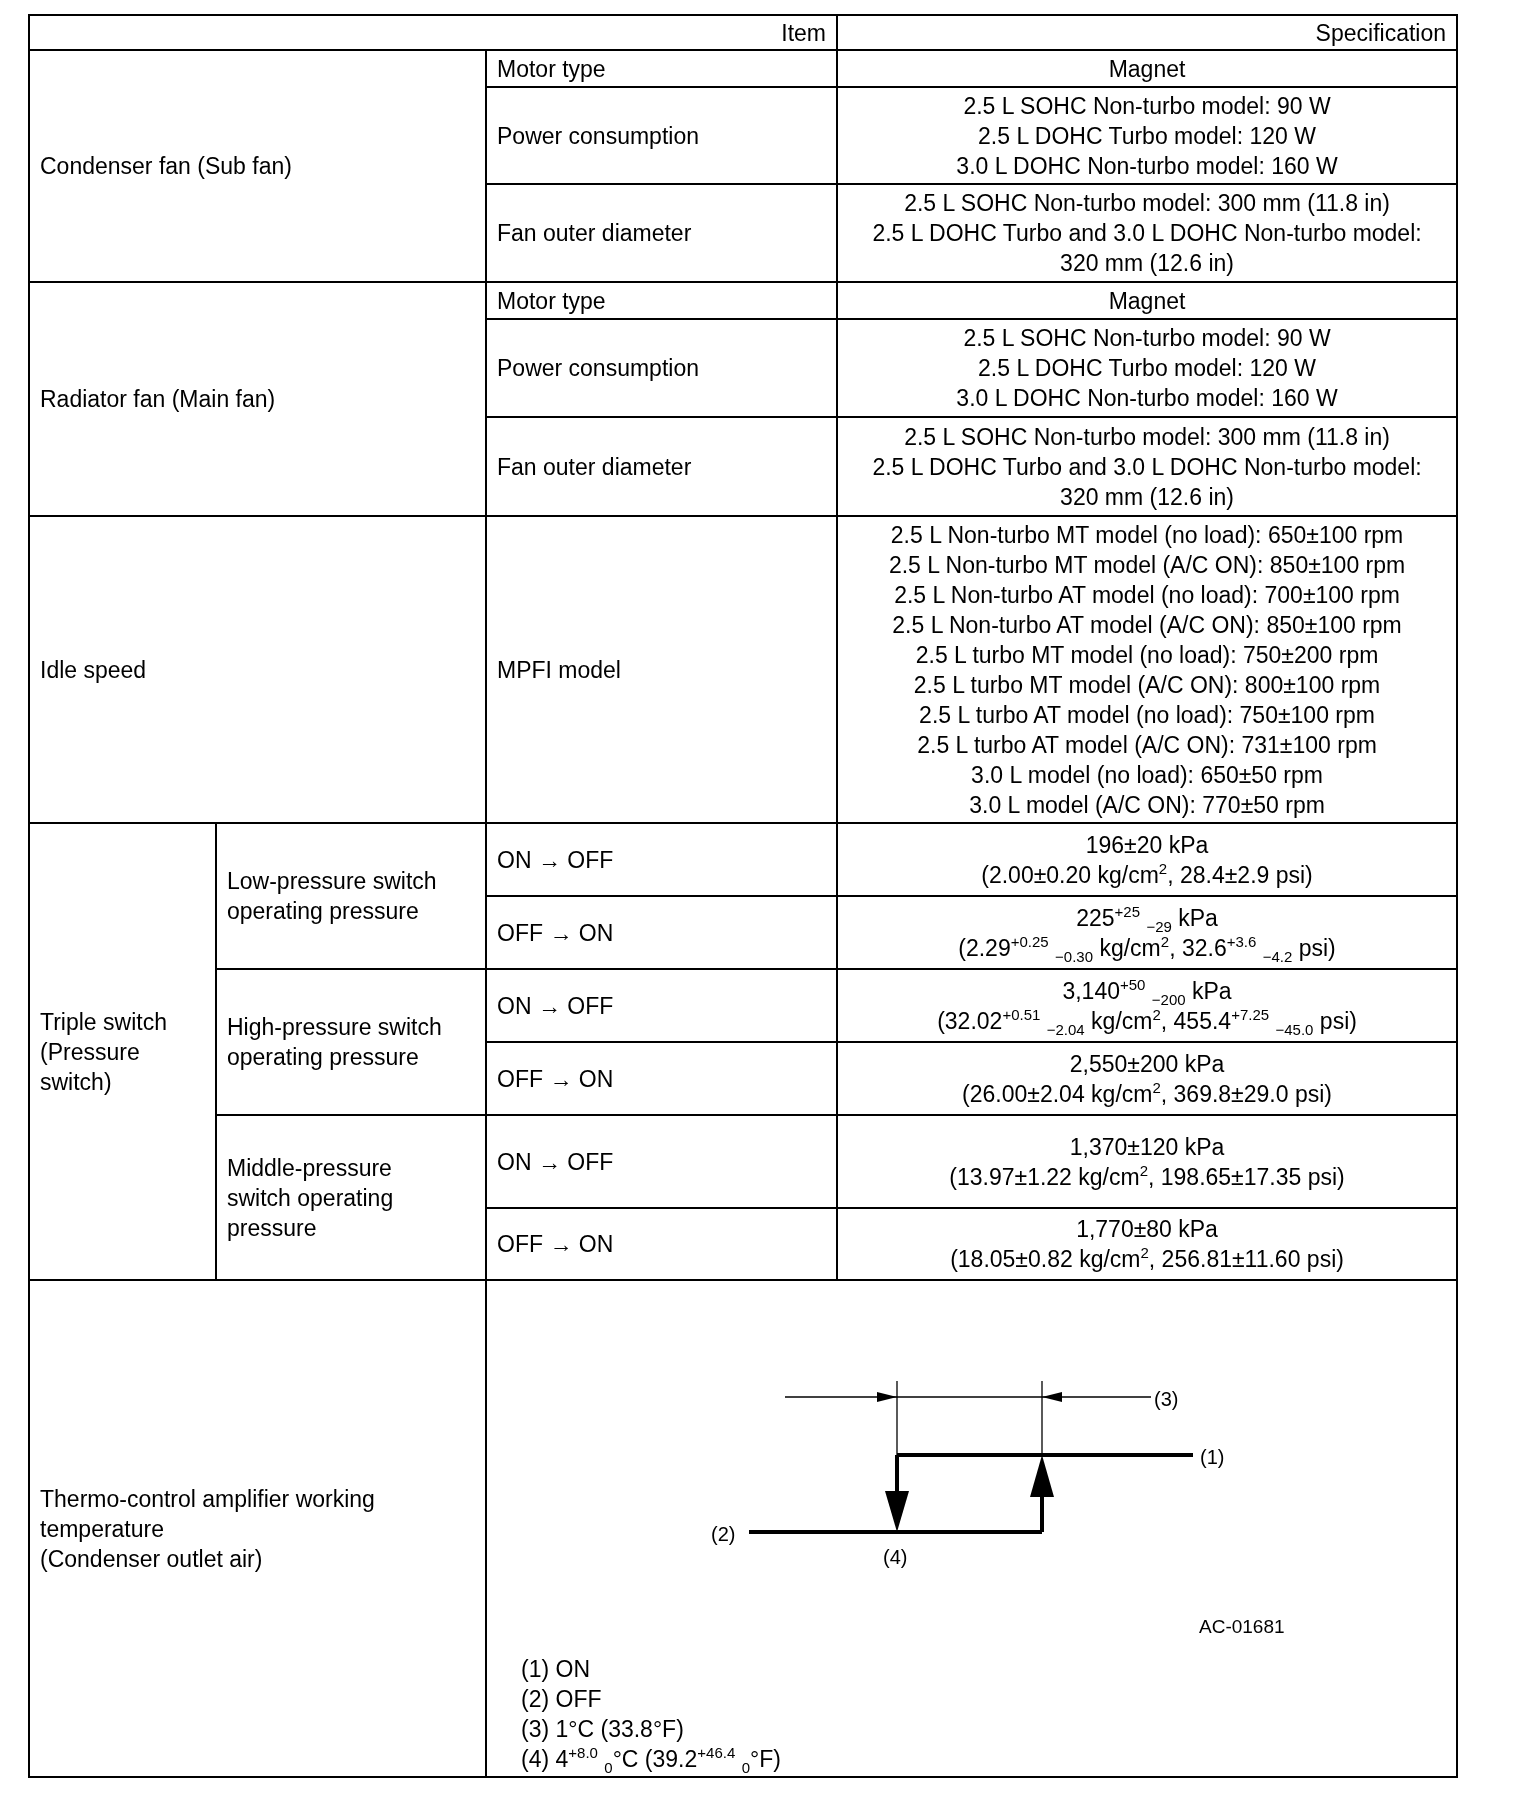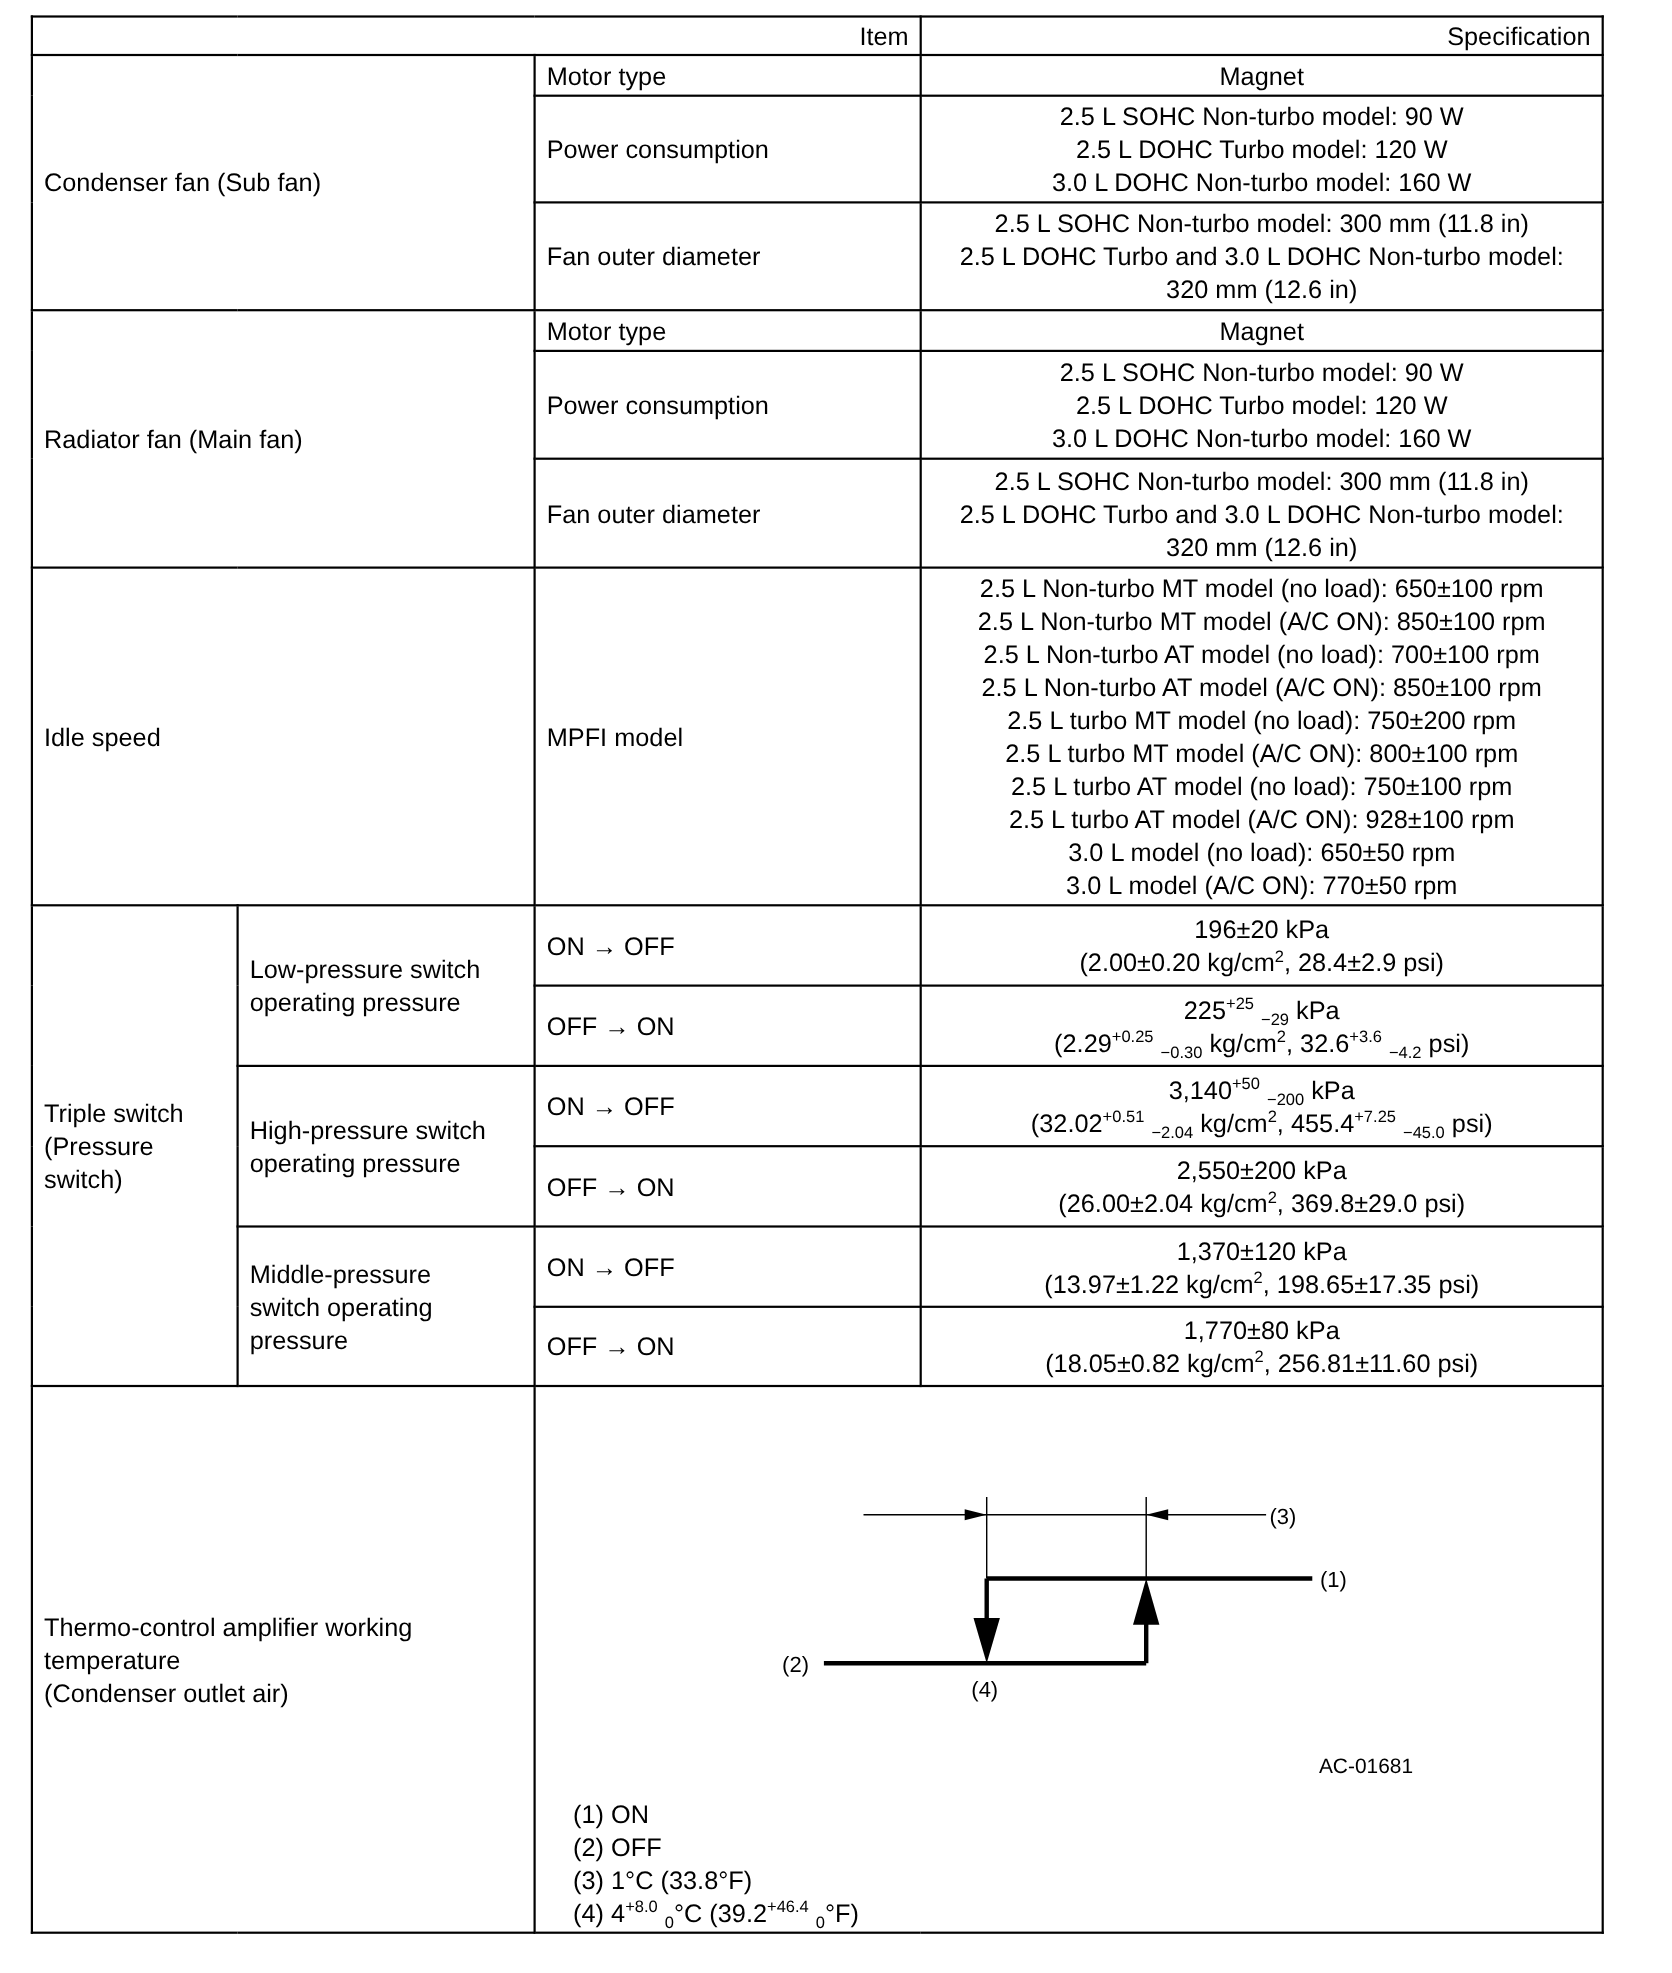--- a/index.html
+++ b/index.html
@@ -82,21 +82,21 @@
     <td colspan="2">Idle speed</td>
     <td>MPFI model</td>
     <td class="c">
       <div>2.5 L Non-turbo MT model (no load): 650±100 rpm</div>
       <div>2.5 L Non-turbo MT model (A/C ON): 850±100 rpm</div>
       <div>2.5 L Non-turbo AT model (no load): 700±100 rpm</div>
       <div>2.5 L Non-turbo AT model (A/C ON): 850±100 rpm</div>
       <div>2.5 L turbo MT model (no load): 750±200 rpm</div>
       <div>2.5 L turbo MT model (A/C ON): 800±100 rpm</div>
       <div>2.5 L turbo AT model (no load): 750±100 rpm</div>
-      <div>2.5 L turbo AT model (A/C ON): 928±100 rpm</div>
+      <div>2.5 L turbo AT model (A/C ON): 731±100 rpm</div>
       <div>3.0 L model (no load): 650±50 rpm</div>
       <div>3.0 L model (A/C ON): 770±50 rpm</div>
     </td>
   </tr>
 
   <tr style="height:73px">
     <td rowspan="6">
       <div>Triple switch</div>
       <div>(Pressure</div>
       <div>switch)</div>
@@ -131,21 +131,21 @@
     </td>
   </tr>
   <tr style="height:73px">
     <td>OFF → ON</td>
     <td class="c">
       <div>2,550±200 kPa</div>
       <div><span>(26.00±2.04 kg/cm</span><sup>2</sup><span>, 369.8±29.0 psi)</span></div>
     </td>
   </tr>
 
-  <tr style="height:73px">
+  <tr style="height:93px">
     <td rowspan="2">
       <div>Middle-pressure</div>
       <div>switch operating</div>
       <div>pressure</div>
     </td>
     <td>ON → OFF</td>
     <td class="c">
       <div>1,370±120 kPa</div>
       <div><span>(13.97±1.22 kg/cm</span><sup>2</sup><span>, 198.65±17.35 psi)</span></div>
     </td>

